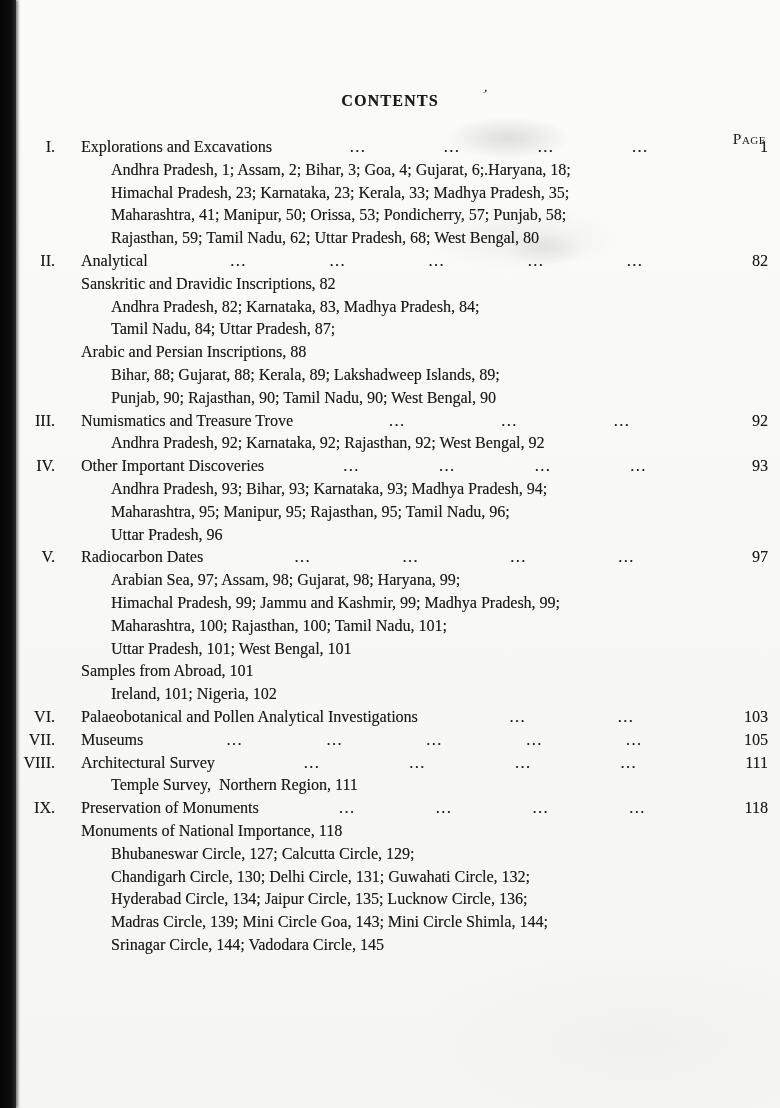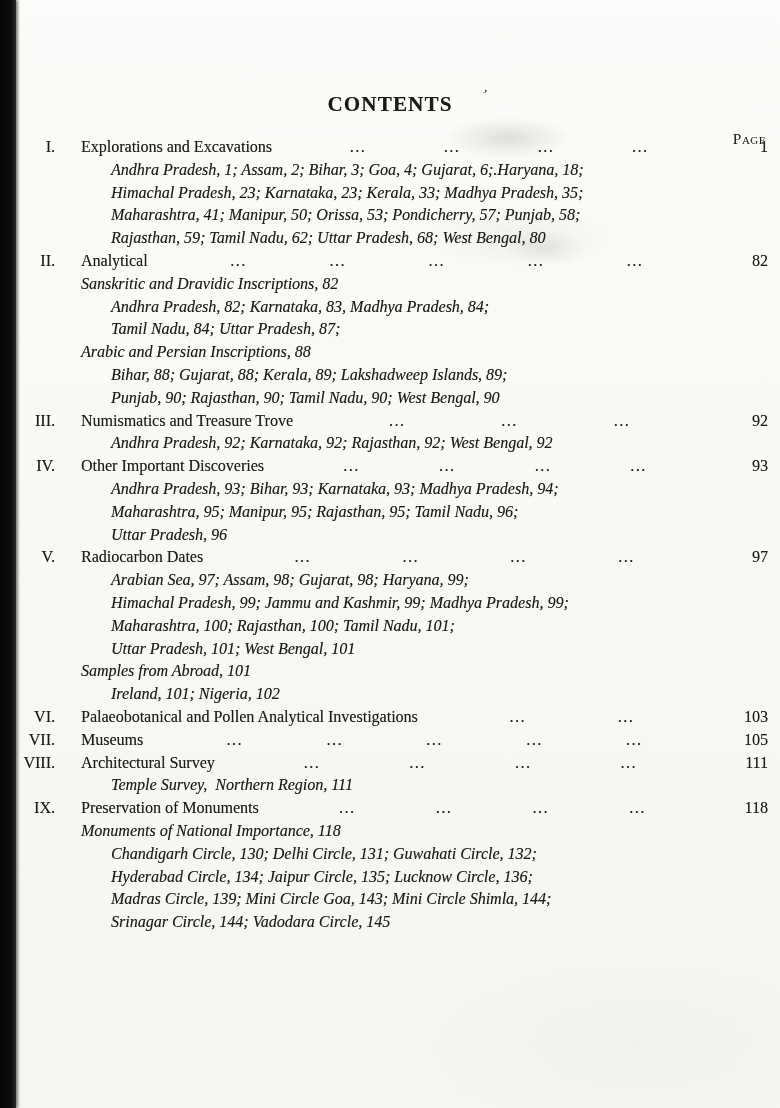--- a/index.html
+++ b/index.html
@@ -14,21 +14,21 @@
       radial-gradient(ellipse 300px 120px at 640px 1040px, rgba(200,200,195,.10), transparent 75%),
       linear-gradient(#fbfbf9,#f5f5f2);
   }
   .scan-bar{
     position:absolute;left:0;top:0;width:16px;height:1108px;
     background:linear-gradient(90deg,#050505 0%,#0e0e0e 70%,#2a2a28 100%);
     box-shadow:1.5px 0 2.5px rgba(25,25,22,.55);
   }
   .doc-title{
     position:absolute;top:92px;left:0;width:780px;text-align:center;
-    font-size:21px;font-weight:700;letter-spacing:1.2px;
+    font-size:16px;font-weight:700;letter-spacing:1.2px;
     text-shadow:.3px .3px .4px rgba(20,20,18,.5);
   }
   .stray-mark{
     position:absolute;left:481px;top:86px;font-size:15px;color:#3a3a38;
     transform:rotate(30deg);
   }
   .page-col-head{
     position:absolute;top:130px;right:14px;
     font-variant:small-caps;font-size:15.5px;letter-spacing:.5px;
   }
@@ -37,21 +37,21 @@
     font-size:16px;line-height:22.8px;
     text-shadow:.25px .25px .35px rgba(25,25,22,.45);
   }
   .sec-row{display:flex;}
   .sec-num{flex:0 0 55px;text-align:right;white-space:pre;}
   .sec-body{flex:1;display:flex;min-width:0;font-family:Liberation Serif, serif;}
   .sec-title{white-space:nowrap;margin-left:26px;}
   .leader{flex:1;display:flex;justify-content:space-evenly;min-width:0;overflow:hidden;}
   .leader span{letter-spacing:1.5px;}
   .sec-page{flex:0 0 42px;text-align:right;white-space:pre;}
-  .sub-line{white-space:pre-wrap;font-style:italic;}
+  .sub-line{white-space:pre-wrap;}
   .ind1{padding-left:81px;}
   .ind2{padding-left:111px;}
 </style>
 </head>
 <body>
 
 <div class="scan-bar"></div>
 
 <div class="doc-title">CONTENTS</div>
 <div class="stray-mark">’</div>
@@ -189,17 +189,18 @@
       <span class="leader">
           <span>...</span>
           <span>...</span>
           <span>...</span>
           <span>...</span>
         </span>
     </span>
     <span class="sec-page">118</span>
   </div>
     <div class="sub-line ind1">Monuments of National Importance, 118</div>
+    <div class="sub-line ind2">Bhubaneswar Circle, 127; Calcutta Circle, 129;</div>
     <div class="sub-line ind2">Chandigarh Circle, 130; Delhi Circle, 131; Guwahati Circle, 132;</div>
     <div class="sub-line ind2">Hyderabad Circle, 134; Jaipur Circle, 135; Lucknow Circle, 136;</div>
     <div class="sub-line ind2">Madras Circle, 139; Mini Circle Goa, 143; Mini Circle Shimla, 144;</div>
     <div class="sub-line ind2">Srinagar Circle, 144; Vadodara Circle, 145</div>
   </div>
 
 </body></html>

